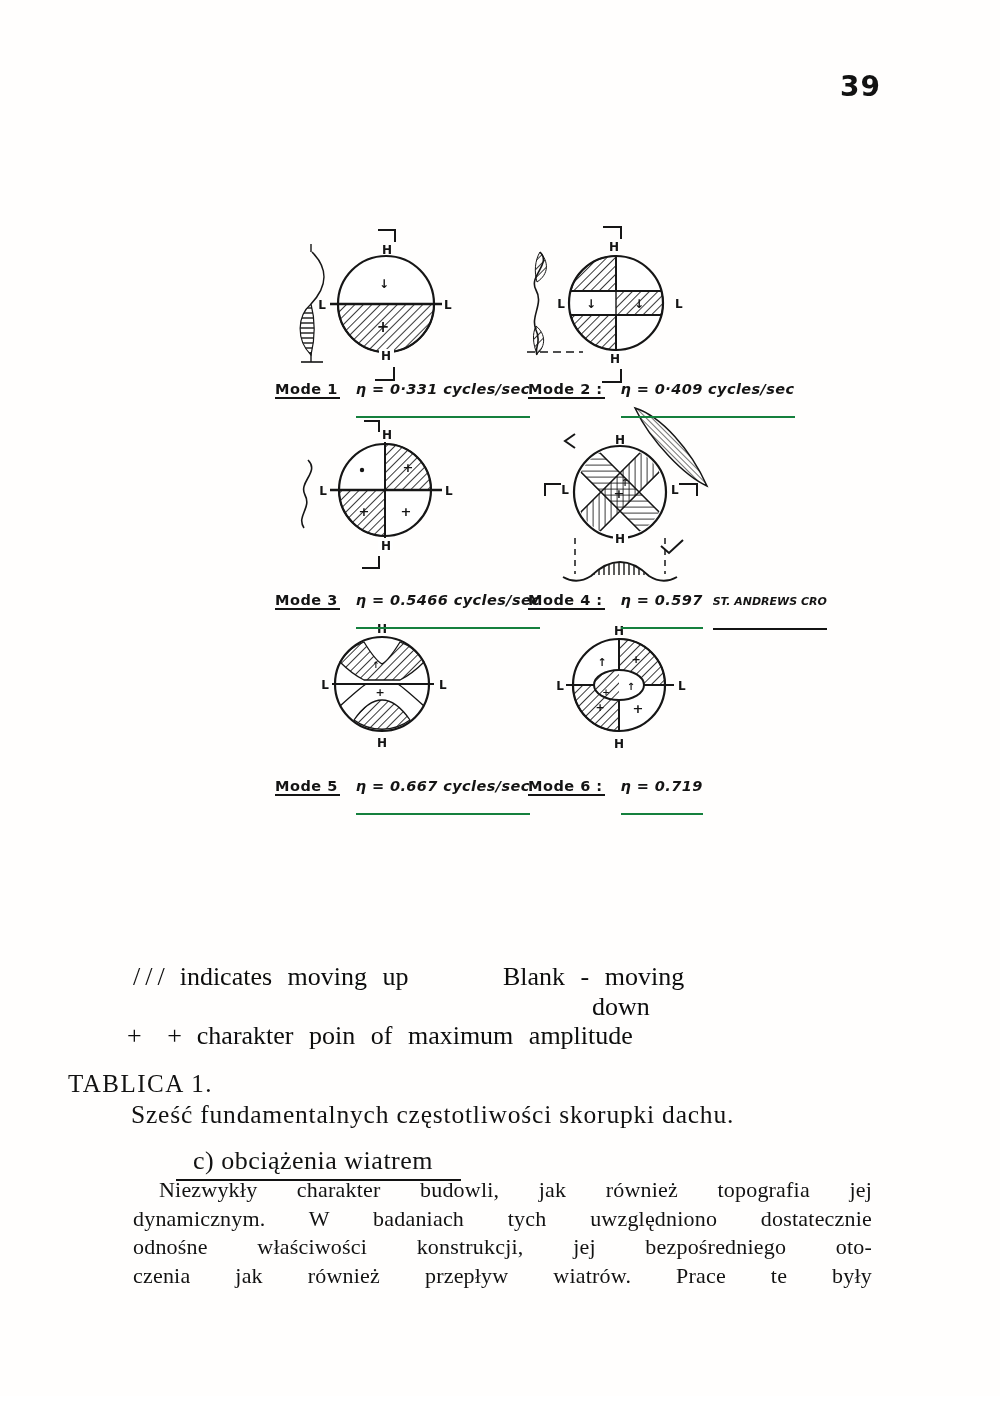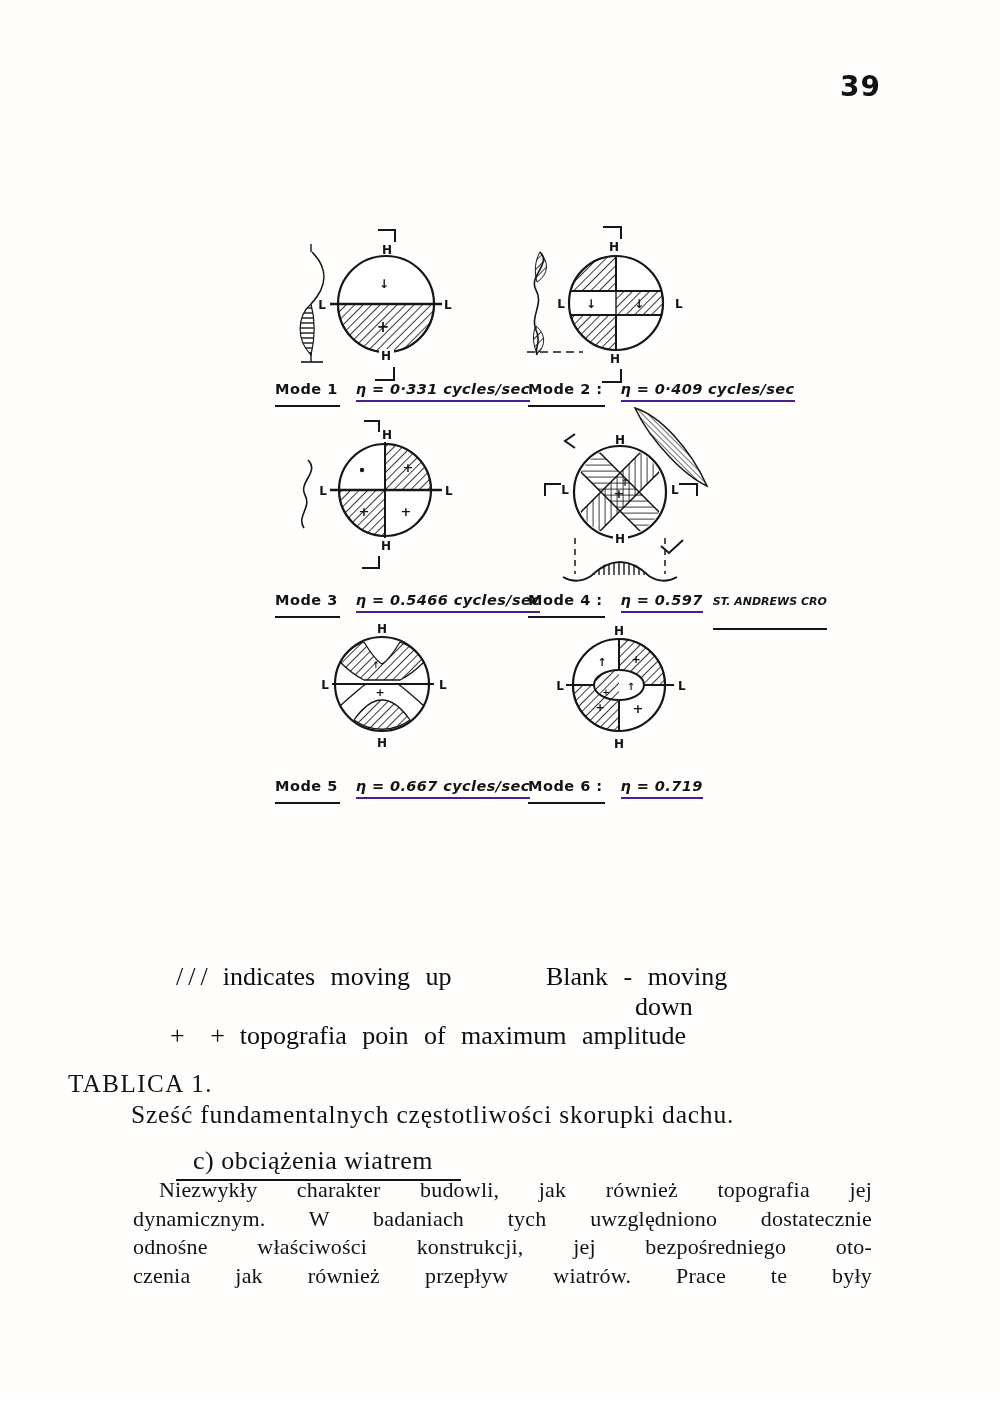--- a/index.html
+++ b/index.html
@@ -5,26 +5,26 @@
   html,body{margin:0;padding:0;background:#ffffff;}
   #page{position:relative;width:1000px;height:1396px;background:#fffefd;overflow:hidden;
         font-family:"Liberation Serif",serif;color:#121212;}
   .abs{position:absolute;}
   #page-number{left:840px;top:70px;font-family:"DejaVu Sans",sans-serif;font-weight:700;
                font-size:28px;letter-spacing:1px;}
   .fig{position:absolute;}
   svg text{font-family:"DejaVu Sans",sans-serif;font-weight:700;fill:#141414;}
   .cap{position:absolute;font-family:"DejaVu Sans",sans-serif;font-weight:700;
        font-size:14.5px;color:#141414;white-space:nowrap;}
-  .cap .lbl{border-bottom:2px solid #141414;padding:0 2px 8px 0;letter-spacing:.5px;}
-  .cap .val{border-bottom:2px solid #4c1d95;margin-left:16px;font-style:italic;
-            letter-spacing:.4px;padding-bottom:3px;}
+  .cap .lbl{border-bottom:2px solid #141414;padding:0 2px 0 0;letter-spacing:.5px;}
+  .cap .val{border-bottom:2px solid #15803d;margin-left:16px;font-style:italic;
+            letter-spacing:.4px;padding-bottom:19px;}
   .cap .note{border-bottom:2px solid #141414;margin-left:10px;font-style:italic;
              font-size:11px;padding-bottom:20px;}
-  .legend{position:absolute;font-size:26px;color:#0d0d0d;word-spacing:9px;white-space:nowrap;margin-left:43px;}
+  .legend{position:absolute;font-size:26px;color:#0d0d0d;word-spacing:9px;white-space:nowrap;}
   .marks{letter-spacing:5px;margin-right:10px;}
   #table-title{left:68px;top:1070px;width:740px;text-align:left;font-size:25px;
                letter-spacing:1.5px;}
   #table-caption{left:131px;top:1100px;font-size:25.5px;letter-spacing:.8px;white-space:nowrap;}
   #section-heading{left:176px;top:1146px;font-size:26px;}
   #section-heading span{display:inline-block;border-bottom:2.5px solid #121212;
                padding:0 28px 3px 17px;letter-spacing:.5px;}
   #paragraph{left:133px;top:1176px;width:739px;font-size:22px;line-height:28.6px;}
   .pline{text-align:justify;text-align-last:justify;height:28.6px;overflow:hidden;
          letter-spacing:.2px;box-sizing:border-box;}
@@ -200,21 +200,21 @@
   <div class="cap" style="left:528px;top:778px">
     <span class="lbl">Mode 6 :</span><span class="val">η = 0.719</span>
   </div>
 
   <div class="legend" style="left:133px;top:962px">
     <span class="marks">///</span><span>indicates moving up</span>
   </div>
   <div class="legend" style="left:503px;top:962px">Blank - moving</div>
   <div class="legend" style="left:592px;top:992px">down</div>
   <div class="legend" style="left:127px;top:1021px">
-    <span class="marks">+ +</span><span>topografia poin of maximum amplitude</span>
+    <span class="marks">+ +</span><span>charakter poin of maximum amplitude</span>
   </div>
 
   <div class="abs" id="table-title">TABLICA 1.</div>
   <div class="abs" id="table-caption">Sześć fundamentalnych częstotliwości skorupki dachu.</div>
 
   <div class="abs" id="section-heading">
     <span>c) obciążenia wiatrem</span>
   </div>
   <div class="abs" id="paragraph">
     <div class="pline indent">Niezwykły charakter budowli, jak również topografia jej</div>

